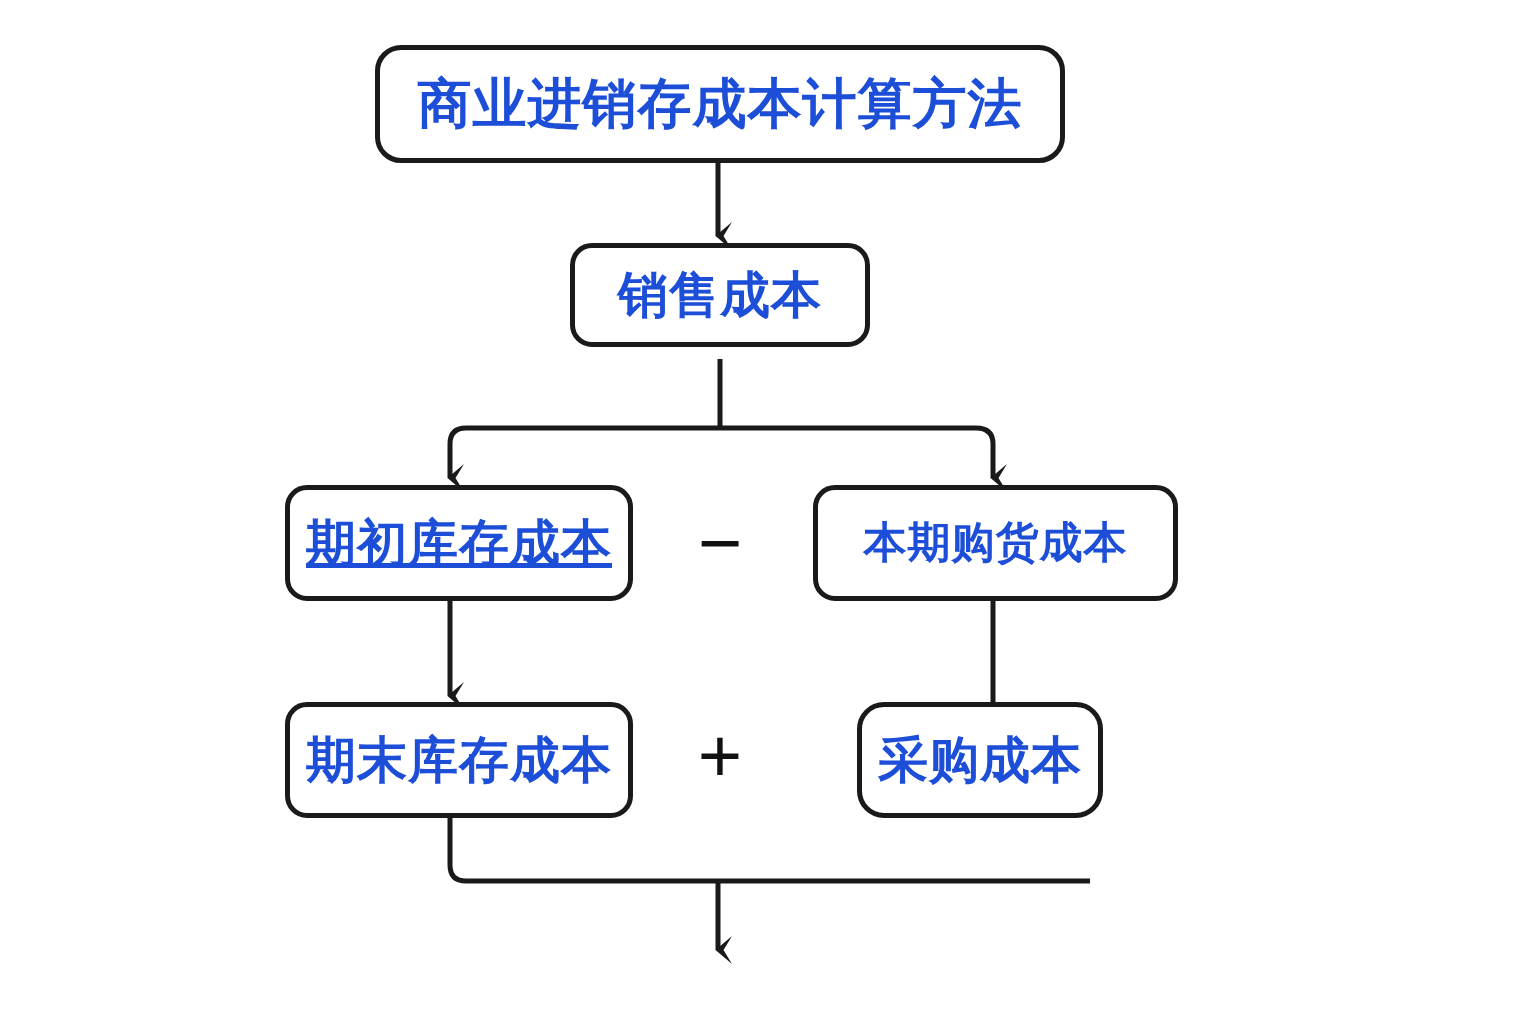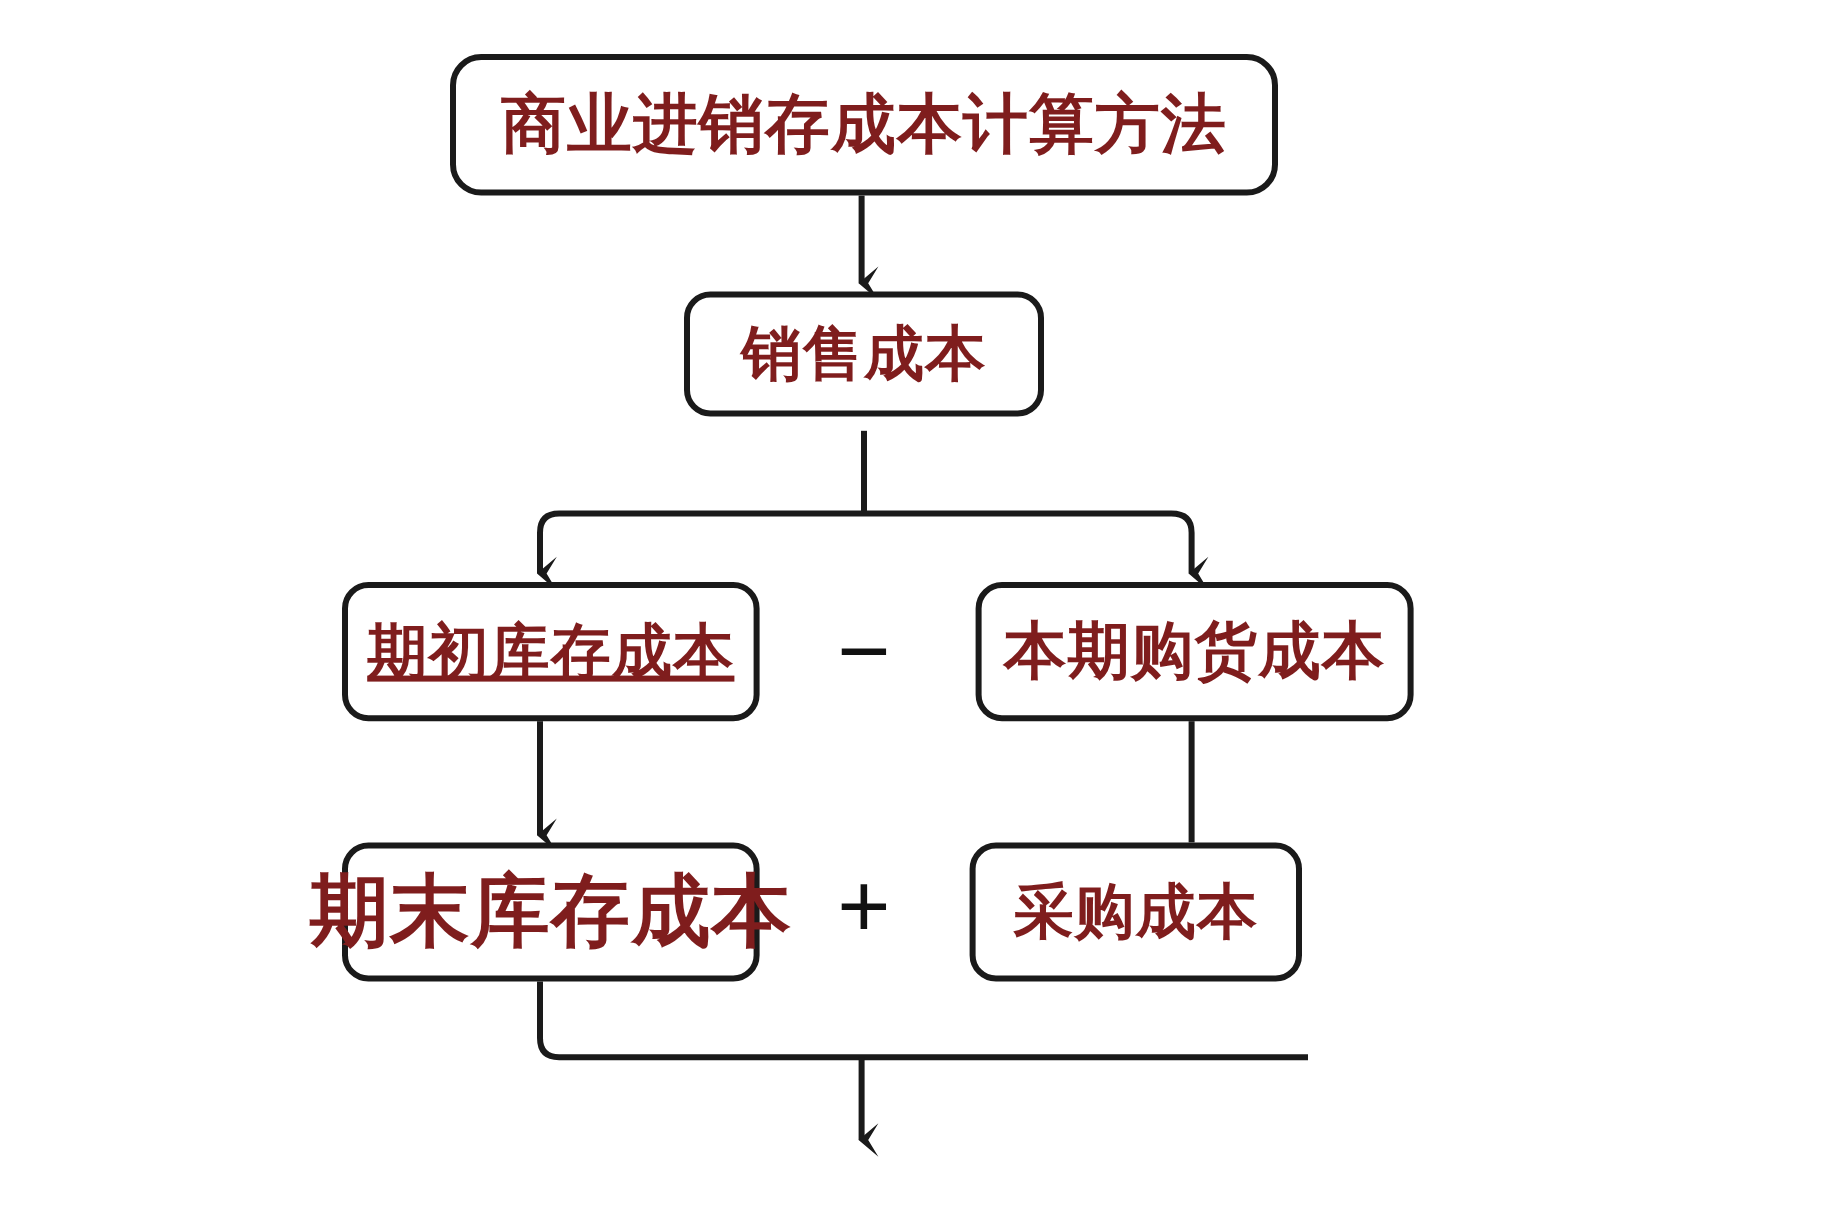--- a/index.html
+++ b/index.html
@@ -25,21 +25,21 @@
   }
   .node {
     position: absolute;
     box-sizing: border-box;
     display: flex;
     align-items: center;
     justify-content: center;
     background: #ffffff;
     border: 5px solid #1a1a1a;
     border-radius: 22px;
-    color: #7f1d1d;
+    color: #1d4ed8;
     font-weight: bold;
     letter-spacing: 1px;
     white-space: nowrap;
     z-index: 2;
   }
   .node-title {
     left: 375px;
     top: 45px;
     width: 690px;
     height: 118px;
@@ -59,35 +59,36 @@
     width: 348px;
     height: 116px;
     font-size: 50px;
     text-decoration: underline;
   }
   .node-purchase {
     left: 813px;
     top: 485px;
     width: 365px;
     height: 116px;
-    font-size: 52px;
+    font-size: 43px;
   }
   .node-end {
     left: 285px;
     top: 702px;
     width: 348px;
     height: 116px;
-    font-size: 66px;
+    font-size: 50px;
   }
   .node-procure {
-    left: 808px;
+    left: 857px;
     top: 702px;
-    width: 277px;
+    width: 246px;
     height: 116px;
     font-size: 50px;
+    border-radius: 27px;
   }
   .op {
     position: absolute;
     color: #111111;
     font-weight: 500;
     z-index: 3;
     text-align: center;
     line-height: 1;
   }
   .op-minus {

